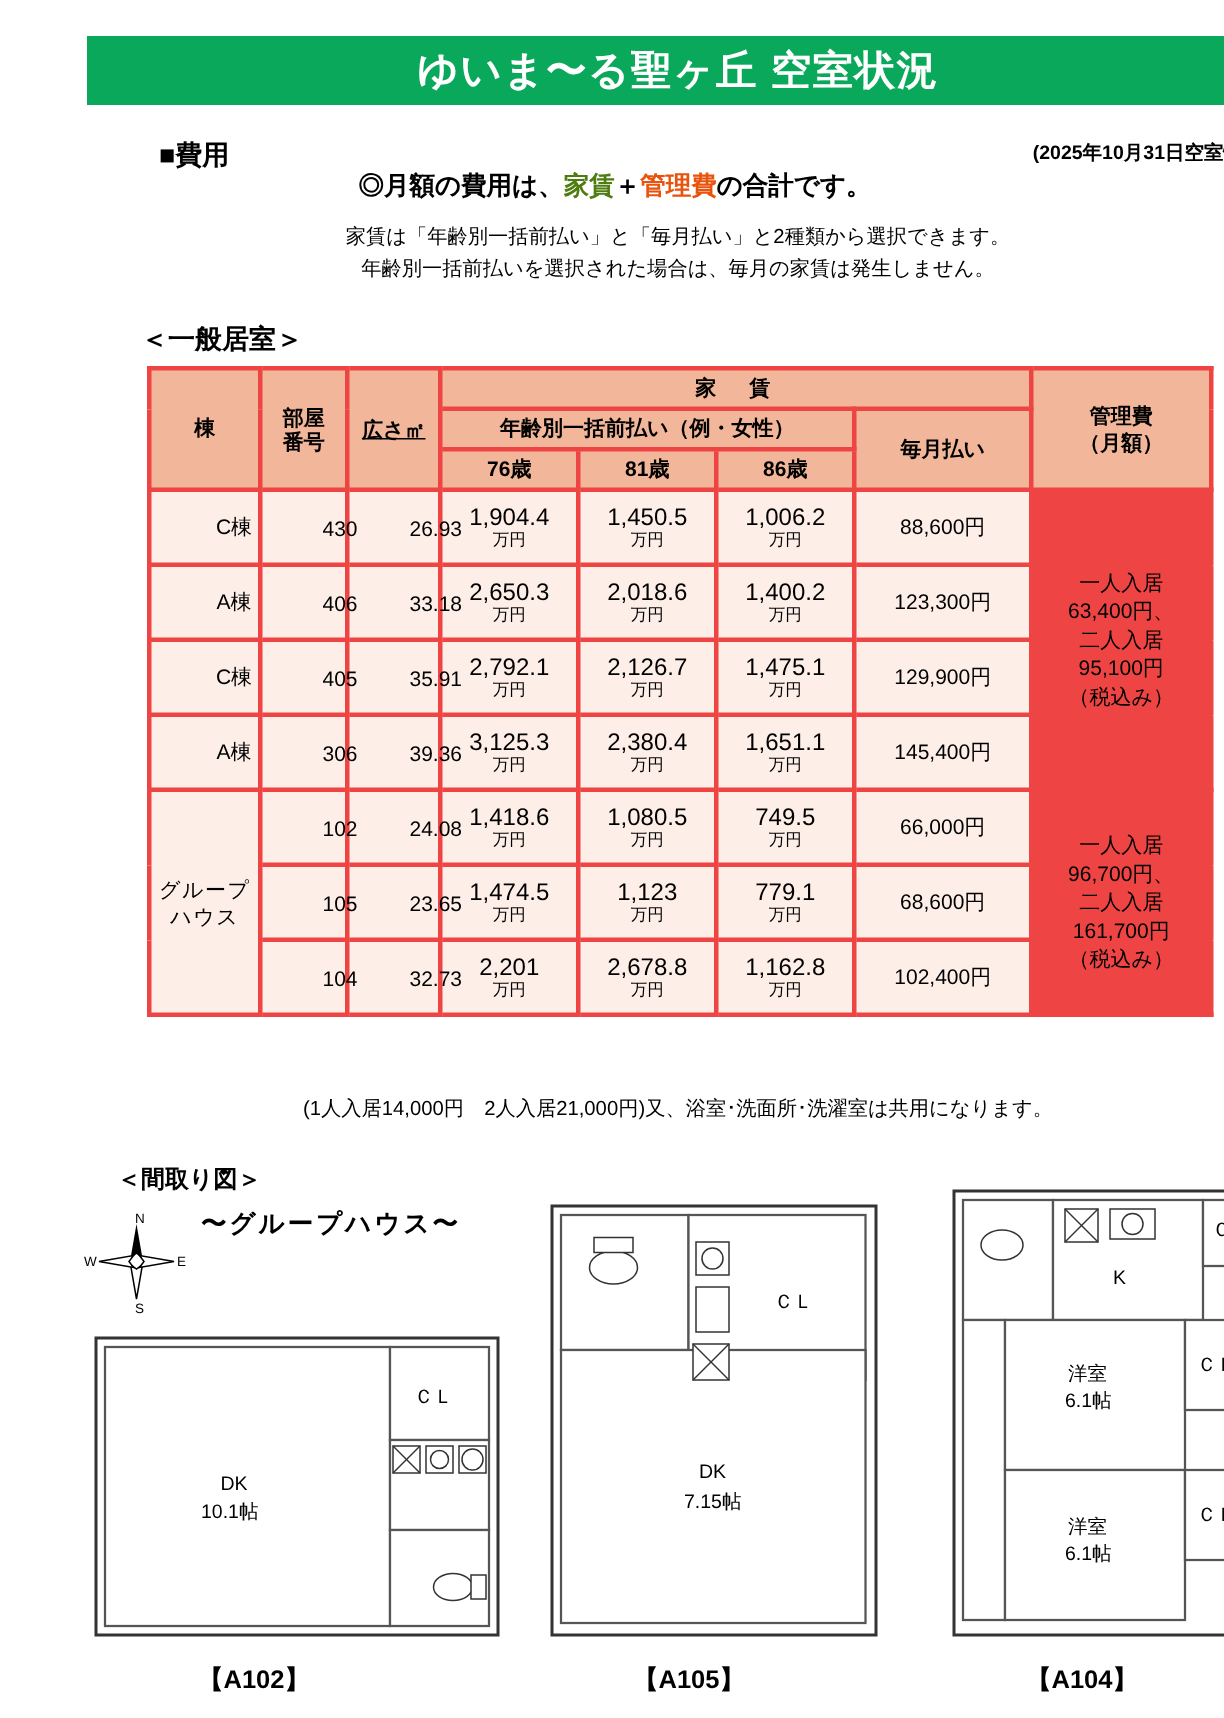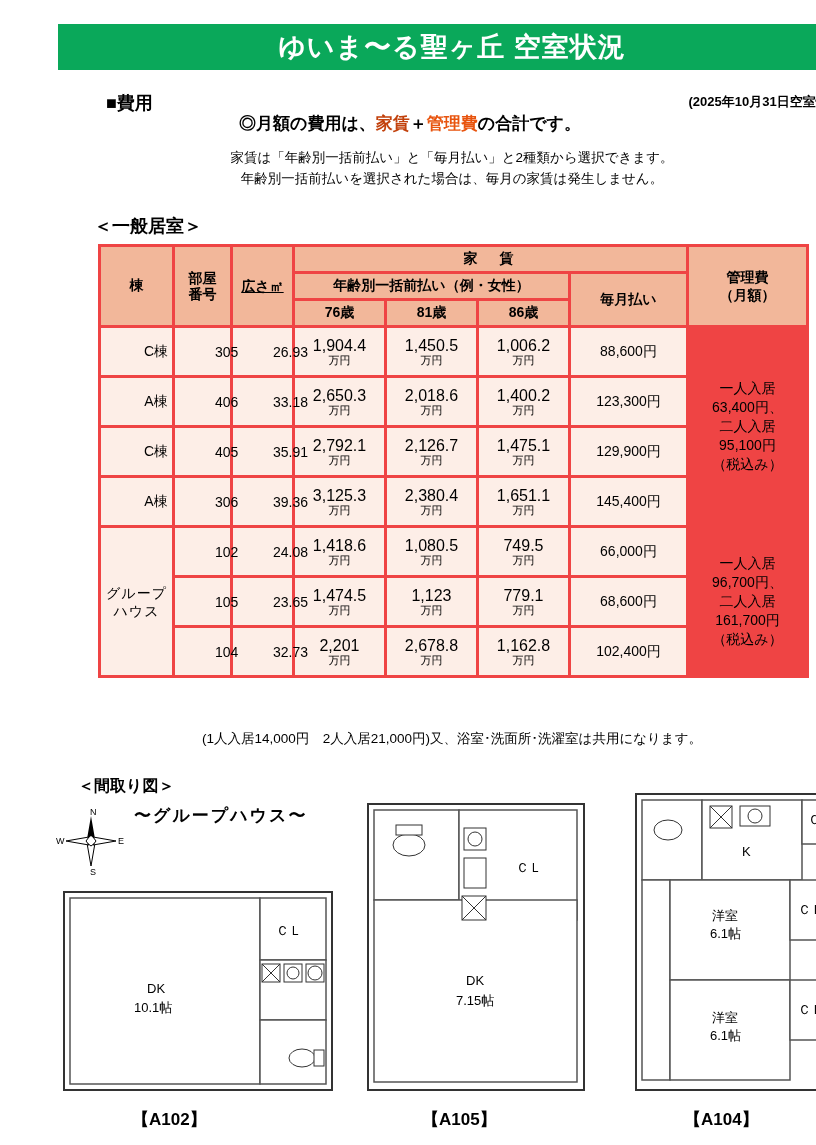--- a/index.html
+++ b/index.html
@@ -39,21 +39,21 @@
   .vacancy-date {
     position: absolute;
     right: 14px; top: 93px;
     font-size: 13px; font-weight: bold; text-align: center;
   }
   .sum-line {
     position: absolute;
     left: 195px; top: 112px;
     font-size: 17px; font-weight: bold;
   }
-  .sum-line .rent { color: #c2410c; }
+  .sum-line .rent { color: #4d7c0f; }
   .sum-line .mgmt { color: #e8540e; }
 
   .note-block {
     position: absolute;
     left: 0; top: 147px; width: 816px;
     text-align: center;
     font-size: 13.5px;
     line-height: 21px;
   }
 
@@ -203,21 +203,21 @@
       <tr>
         <th class="age-head">76歳</th>
         <th class="age-head">81歳</th>
         <th class="age-head">86歳</th>
       </tr>
     </thead>
     <tbody>
 
       <tr>
         <td class="room-cell">C棟</td>
-        <td class="room-cell">305</td>
+        <td class="room-cell">430</td>
         <td class="room-cell">26.93</td>
         <td class="money">
           <span class="amt">1,904.4</span>
           <span class="man">万円</span>
         </td>
         <td class="money">
           <span class="amt">1,450.5</span>
           <span class="man">万円</span>
         </td>
         <td class="money">

